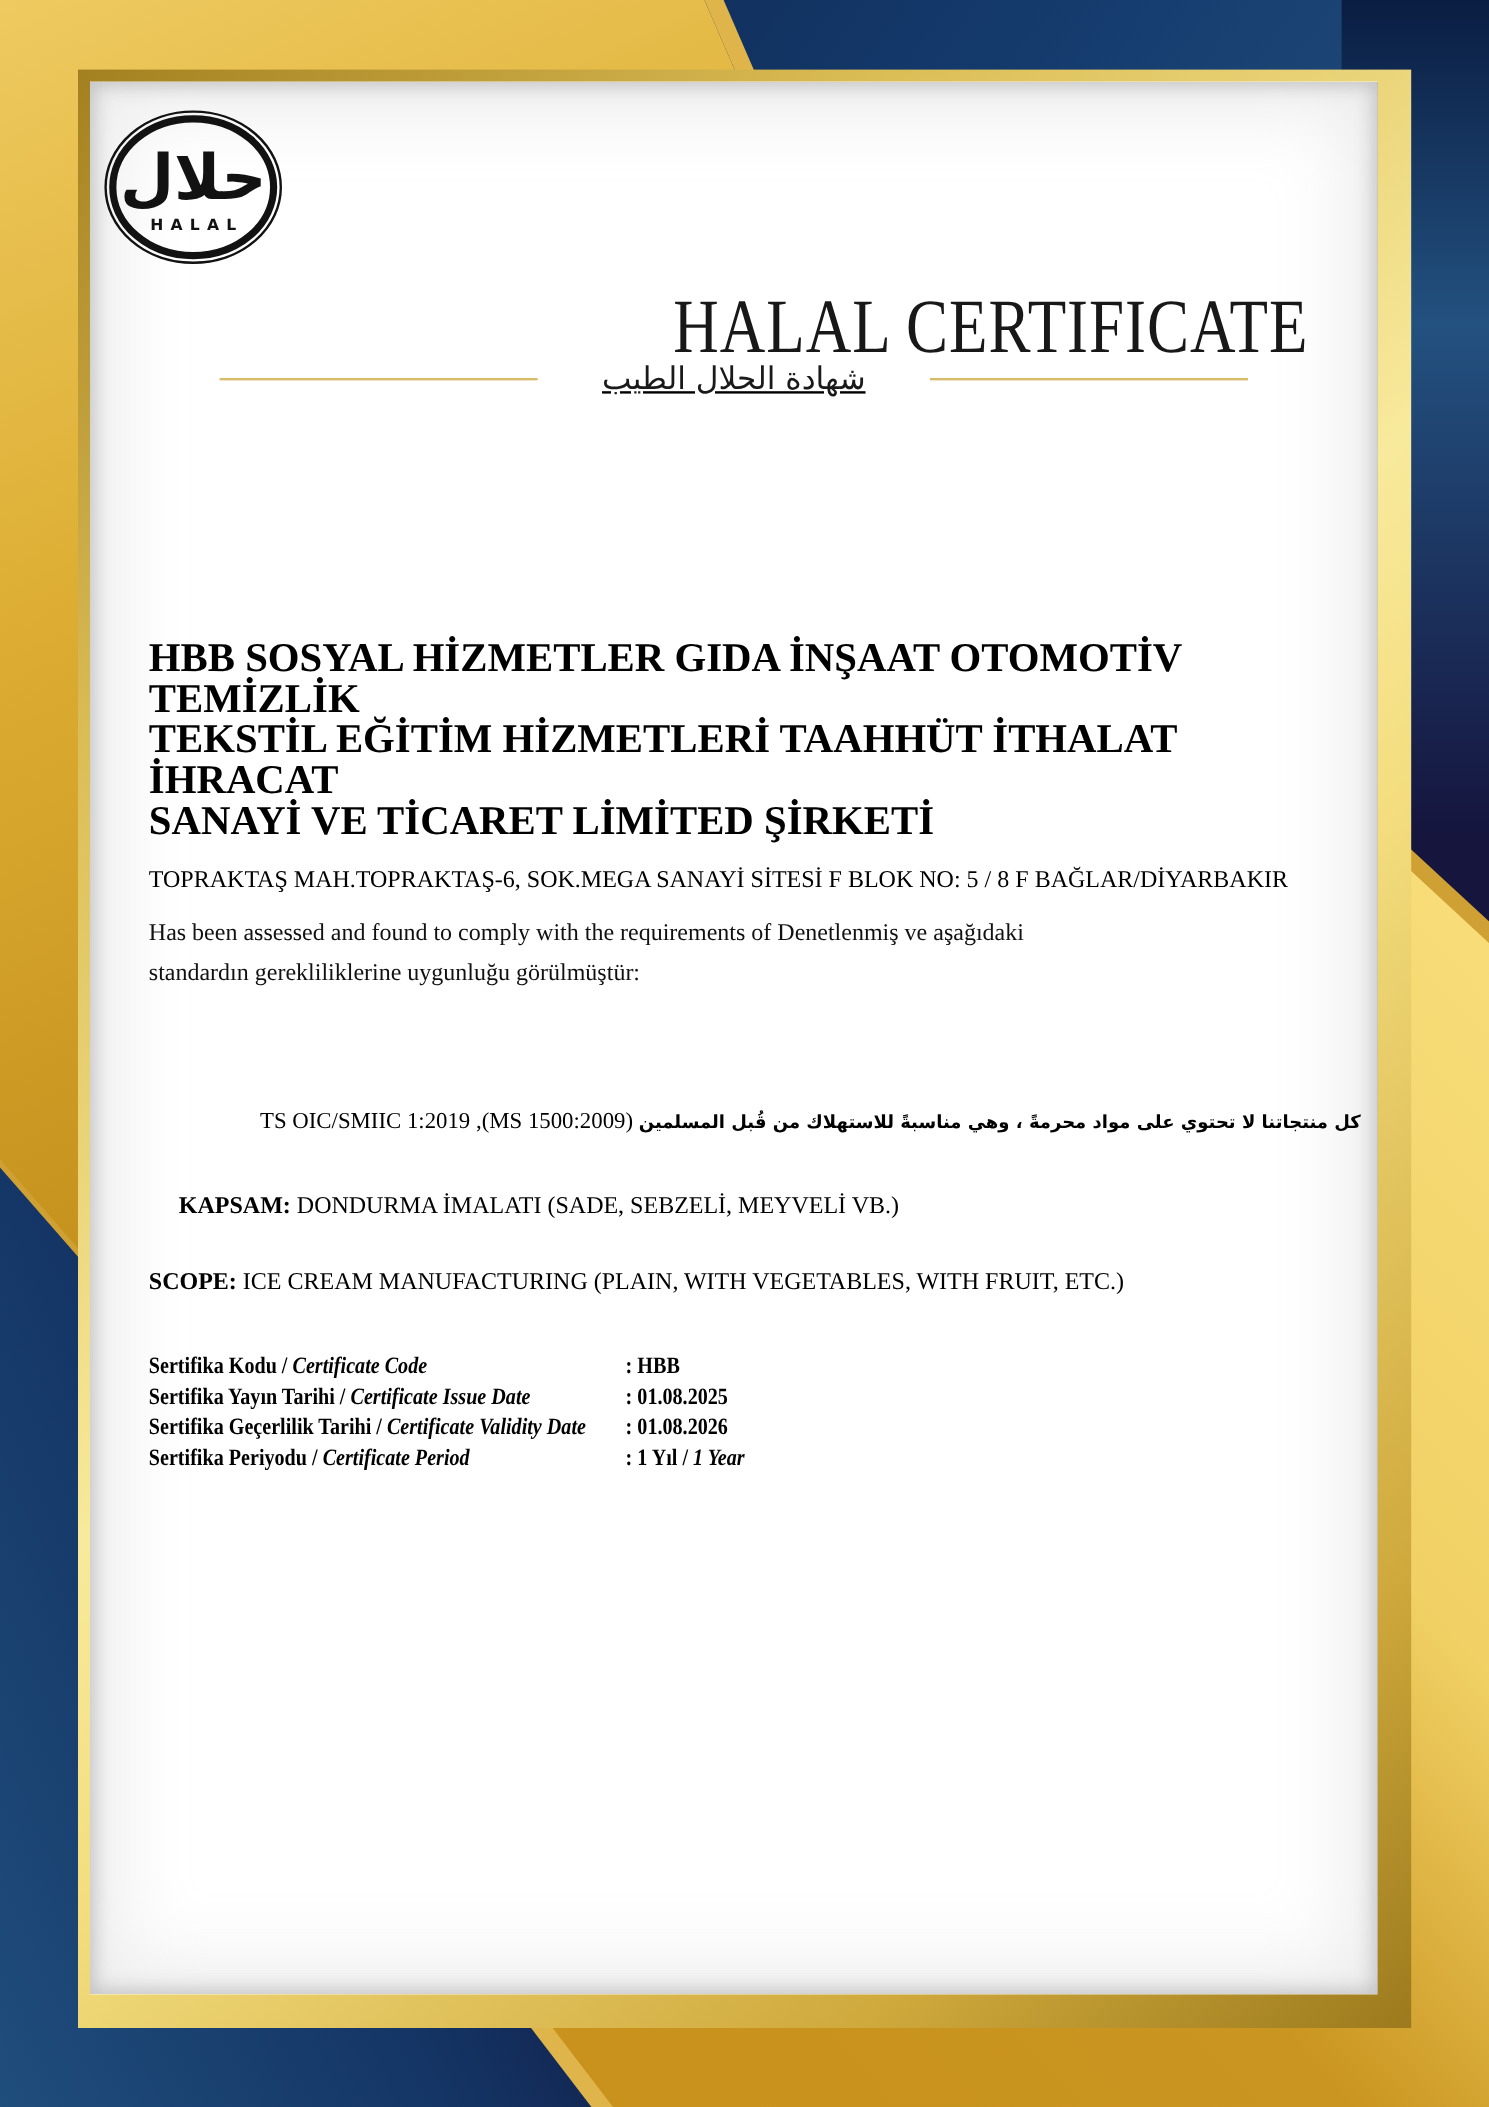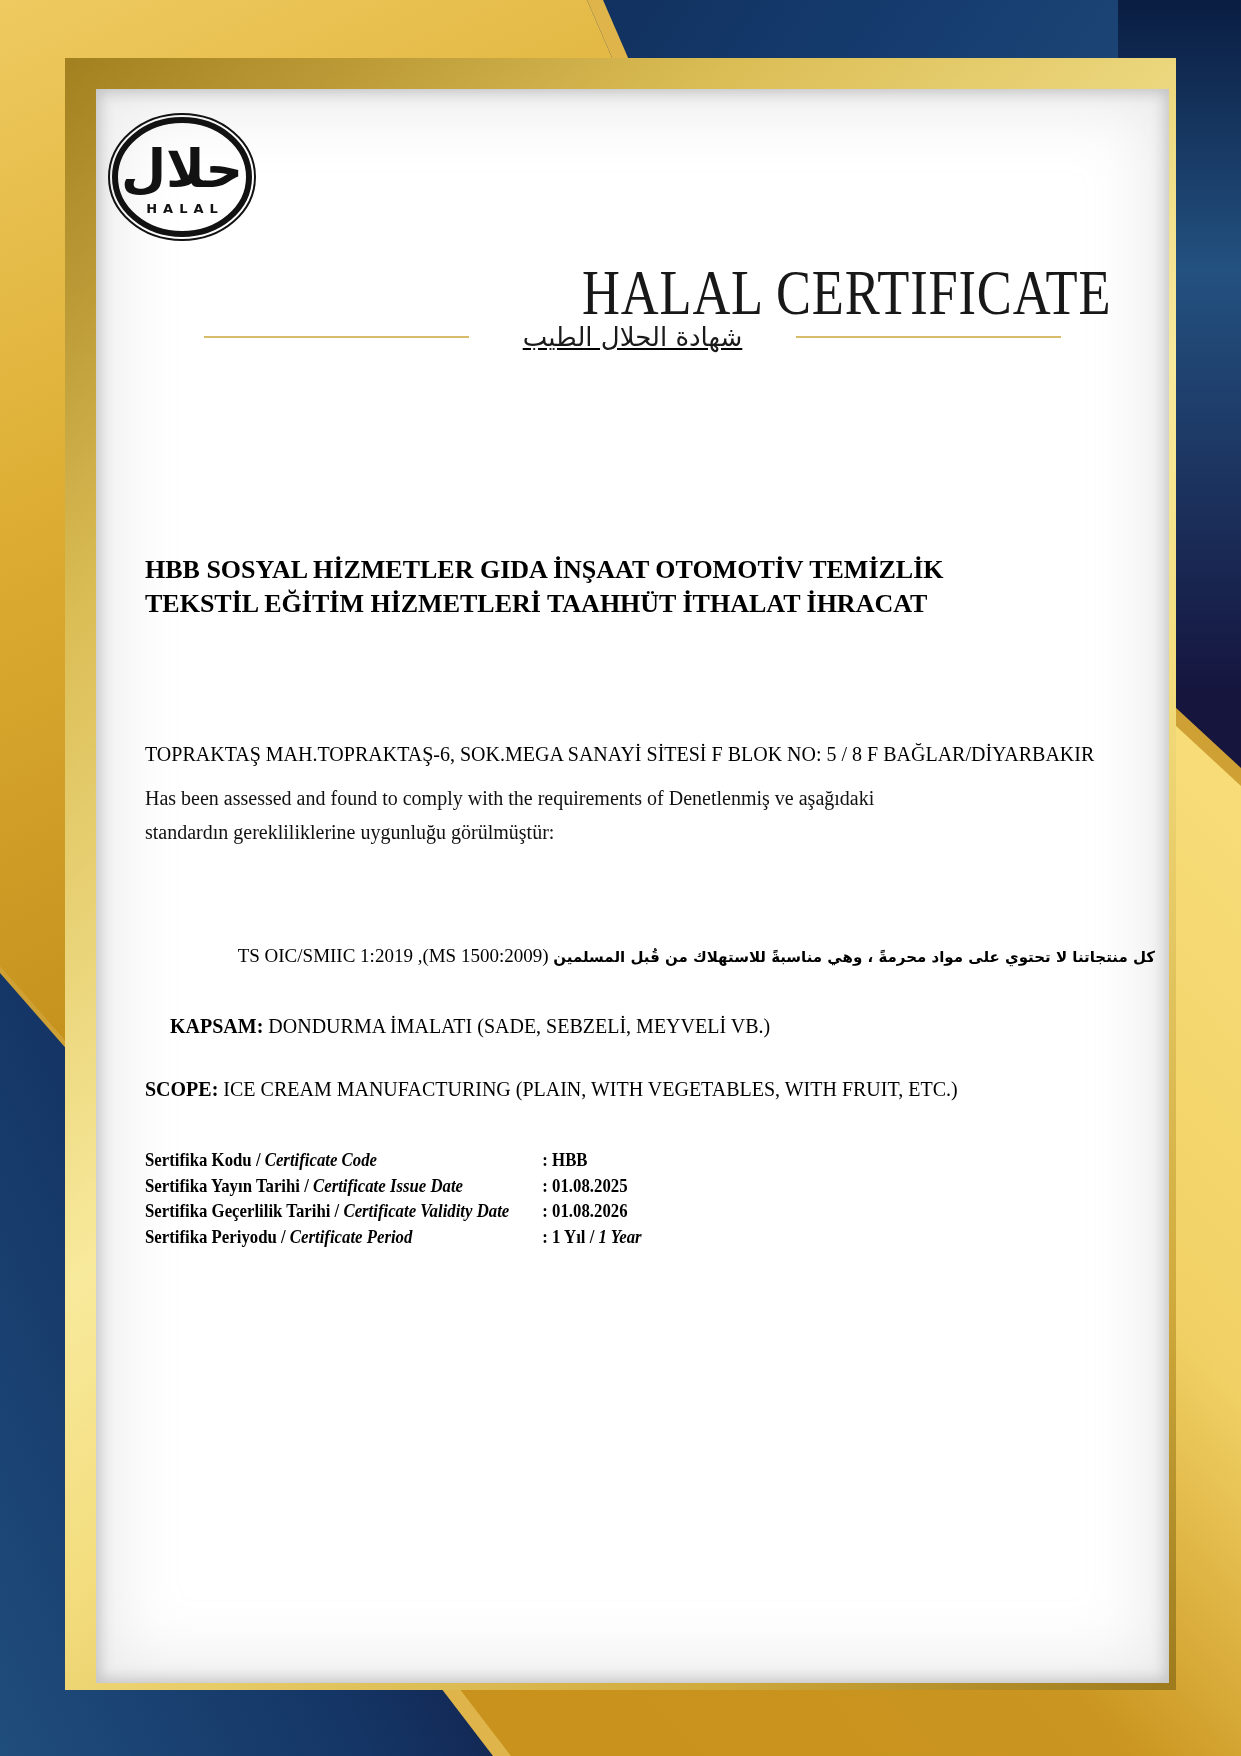--- a/index.html
+++ b/index.html
@@ -2,36 +2,36 @@
 <html><head>
 <meta charset="utf-8">
 <style>
   html,body{margin:0;padding:0;}
   body{width:1241px;height:1756px;font-family:"Liberation Serif","DejaVu Serif",serif;}
   #canvas{position:relative;width:1241px;height:1756px;overflow:hidden;}
   #bg{position:absolute;inset:0;}
   
   #frame{position:absolute;left:65px;top:58px;width:1111px;height:1632px;
          background:linear-gradient(140deg,#a3801f 0%,#dbbd55 22%,#f8ea9c 48%,#f3dd7e 60%,#cfa93c 85%,#9c7a1d 100%);
-         box-sizing:border-box;padding:31px;}
+         box-sizing:border-box;padding:10px;}
   #paper{position:relative;width:1073px;height:1594px;background:#ffffff;
          box-shadow:inset 0 0 14px 4px rgba(145,145,145,.45), inset 0 0 60px 24px rgba(170,170,170,.22);}
   .abs{position:absolute;}
   
   #logo{left:10px;top:22px;width:152px;height:132px;}
   
   #title-row{left:0;top:170px;width:100%;text-align:right;}
   #title-row .t{display:inline-block;transform:scaleX(.82);transform-origin:center;
                 font-size:64px;line-height:68px;color:#181818;letter-spacing:1px;white-space:nowrap;}
   
   #subtitle-row{left:0;top:226px;width:100%;height:44px;display:flex;align-items:center;justify-content:center;gap:54px;text-decoration:underline;}
   .divider{width:265px;height:2px;background:#d9bc6a;}
   #subtitle-ar{font-family:"DejaVu Sans",sans-serif;font-size:26px;color:#1a1a1a;direction:rtl;}
   
-  #company{left:49px;top:464px;width:980px;font-weight:700;font-size:26px;line-height:34px;color:#000;}
+  #company{left:49px;top:464px;width:980px;font-weight:700;font-size:34px;line-height:34px;color:#000;}
   
   #address{left:49px;top:654px;width:1010px;font-size:20px;color:#000;white-space:nowrap;}
   
   #assessment{left:49px;top:692px;width:1010px;font-size:20px;line-height:34px;color:#111;}
   
   #products{left:49px;top:800px;width:1010px;font-weight:700;font-size:16.5px;color:#000;}
   
   #arb-stmt{left:49px;top:856px;width:1010px;direction:ltr;unicode-bidi:plaintext;font-size:19px;color:#000;}
   #arb-stmt .ar{font-family:"DejaVu Sans",sans-serif;font-weight:700;font-size:15px;}
   #arb-stmt .lat{font-family:"Liberation Serif",serif;font-size:19px;}
@@ -108,20 +108,21 @@
 
       <div id="subtitle-row" class="abs">
         <span class="divider"></span>
         <span id="subtitle-ar">شهادة الحلال الطيب</span>
         <span class="divider"></span>
       </div>
 
       <div id="company" class="abs">
         <div>HBB SOSYAL HİZMETLER GIDA İNŞAAT OTOMOTİV TEMİZLİK</div>
         <div>TEKSTİL EĞİTİM HİZMETLERİ TAAHHÜT İTHALAT İHRACAT</div>
+        <div>SANAYİ VE TİCARET LİMİTED ŞİRKETİ</div>
       </div>
 
       <div id="address" class="abs">TOPRAKTAŞ MAH.TOPRAKTAŞ-6, SOK.MEGA SANAYİ SİTESİ F BLOK NO: 5 / 8 F BAĞLAR/DİYARBAKIR</div>
 
       <div id="assessment" class="abs">
         <div>Has been assessed and found to comply with the requirements of Denetlenmiş ve aşağıdaki</div>
         <div>standardın gerekliliklerine uygunluğu görülmüştür:</div>
       </div>
 
 

